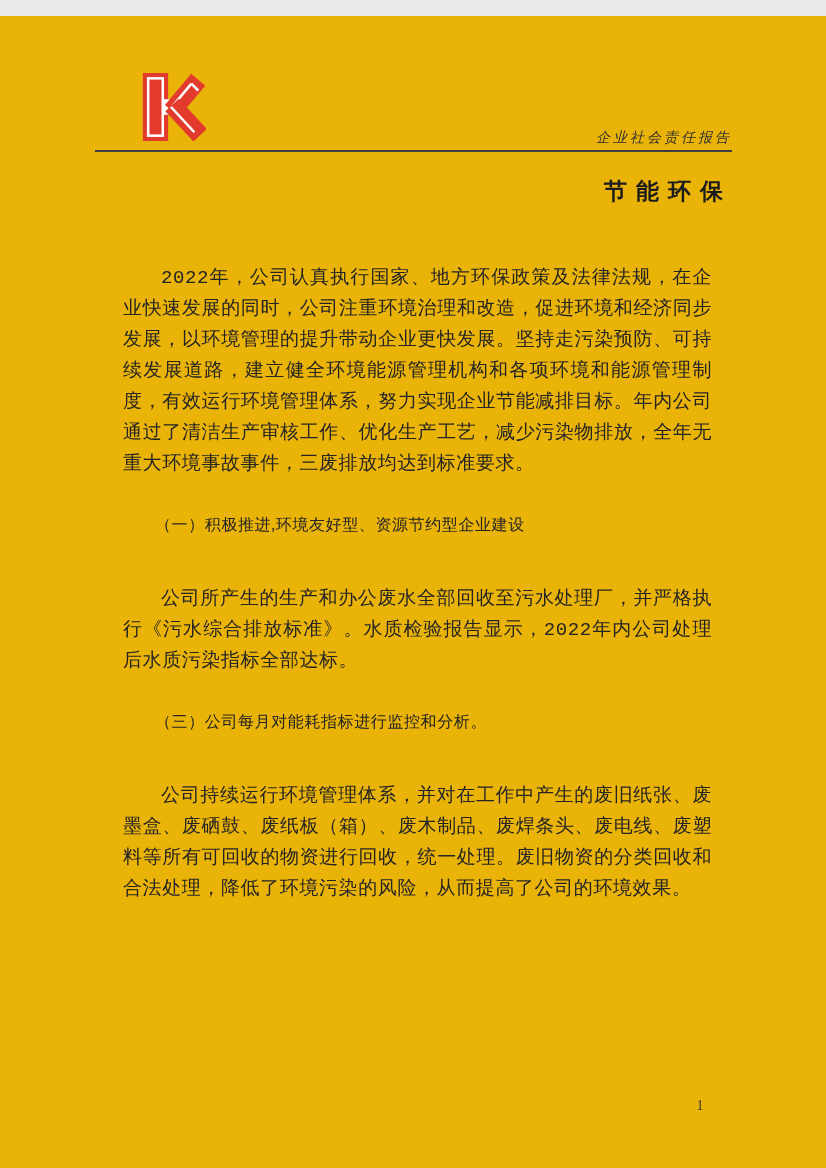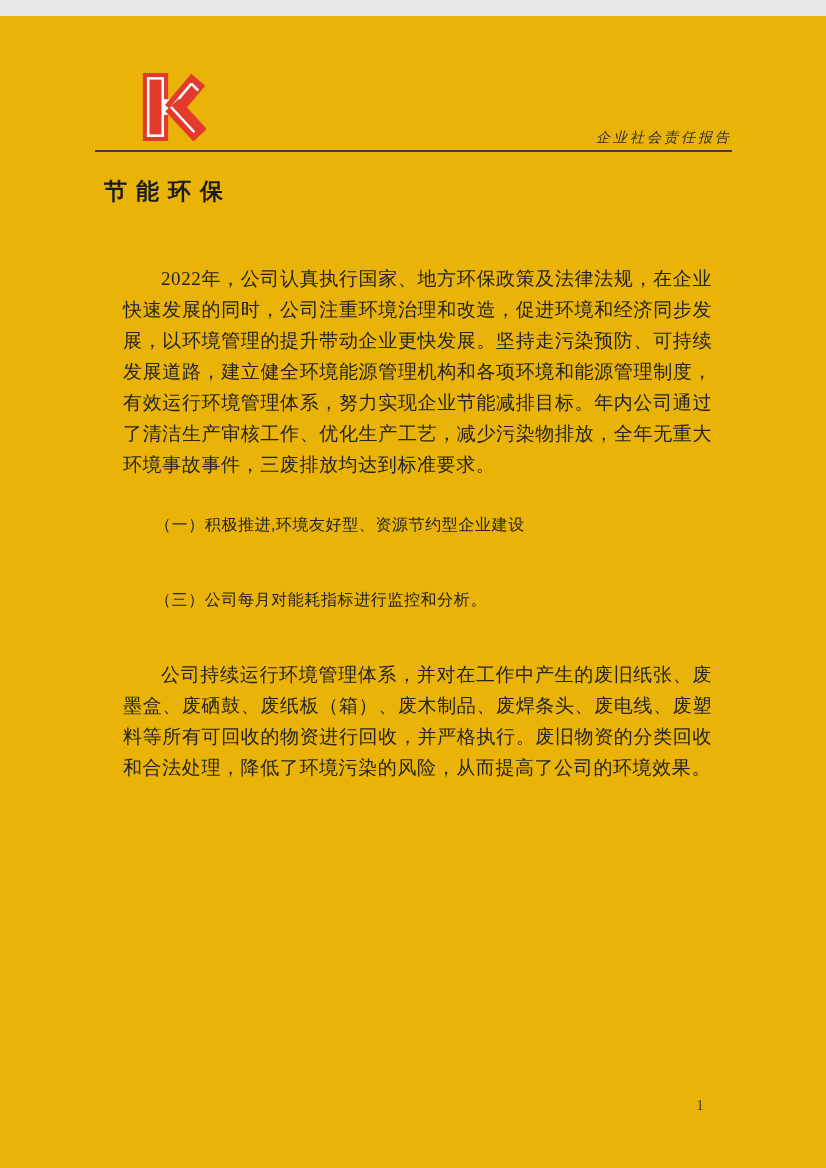--- a/index.html
+++ b/index.html
@@ -42,21 +42,21 @@
     letter-spacing: 3px;
     color: #2e2e2e;
   }
 
   
   .doc-title {
     position: absolute;
     left: 95px;
     top: 160px;
     width: 637px;
-    text-align: left;
+    text-align: right;
     font-size: 23px;
     font-weight: bold;
     letter-spacing: 9px;
     text-indent: 9px; 
     color: #1b1b1b;
   }
 
   
   .doc-body {
     position: absolute;
@@ -65,20 +65,21 @@
     width: 589px;
     font-size: 19px;
     line-height: 31px;
     letter-spacing: 0.6px;
     text-align: justify;
     color: #242424;
   }
   .doc-body p.para {
     text-indent: 2em;
     margin: 0;
+    font-family: Liberation Mono, monospace;
   }
   .doc-body h2.section-heading {
     font-size: 16px;
     font-weight: normal;
     line-height: 31px;
     text-indent: 2em;
     margin: 29px 0 44px 0;
     letter-spacing: 0.6px;
     color: #242424;
   }
@@ -122,21 +123,22 @@
 
   <h1 class="doc-title">节能环保</h1>
 
   <div class="doc-body">
     <p class="para">2022年，公司认真执行国家、地方环保政策及法律法规，在企业快速发展的同时，公司注重环境治理和改造，促进环境和经济同步发展，以环境管理的提升带动企业更快发展。坚持走污染预防、可持续发展道路，建立健全环境能源管理机构和各项环境和能源管理制度，有效运行环境管理体系，努力实现企业节能减排目标。年内公司通过了清洁生产审核工作、优化生产工艺，减少污染物排放，全年无重大环境事故事件，三废排放均达到标准要求。</p>
 
     <h2 class="section-heading">（一）积极推进,环境友好型、资源节约型企业建设</h2>
 
 
 
+    <p class="para">公司所产生的生产和办公废水全部回收至污水处理厂，并严格执行《污水综合排放标准》。水质检验报告显示，2022年内公司处理后水质污染指标全部达标。</p>
 
     <h2 class="section-heading">（三）公司每月对能耗指标进行监控和分析。</h2>
 
-    <p class="para">公司持续运行环境管理体系，并对在工作中产生的废旧纸张、废墨盒、废硒鼓、废纸板（箱）、废木制品、废焊条头、废电线、废塑料等所有可回收的物资进行回收，并严格执行。废旧物资的分类回收和合法处理，降低了环境污染的风险，从而提高了公司的环境效果。</p>
+    <p class="para">公司持续运行环境管理体系，并对在工作中产生的废旧纸张、废墨盒、废硒鼓、废纸板（箱）、废木制品、废焊条头、废电线、废塑料等所有可回收的物资进行回收，统一处理。废旧物资的分类回收和合法处理，降低了环境污染的风险，从而提高了公司的环境效果。</p>
   </div>
 
   <div class="page-number">1</div>
 
 </div>
 
 </body></html>

